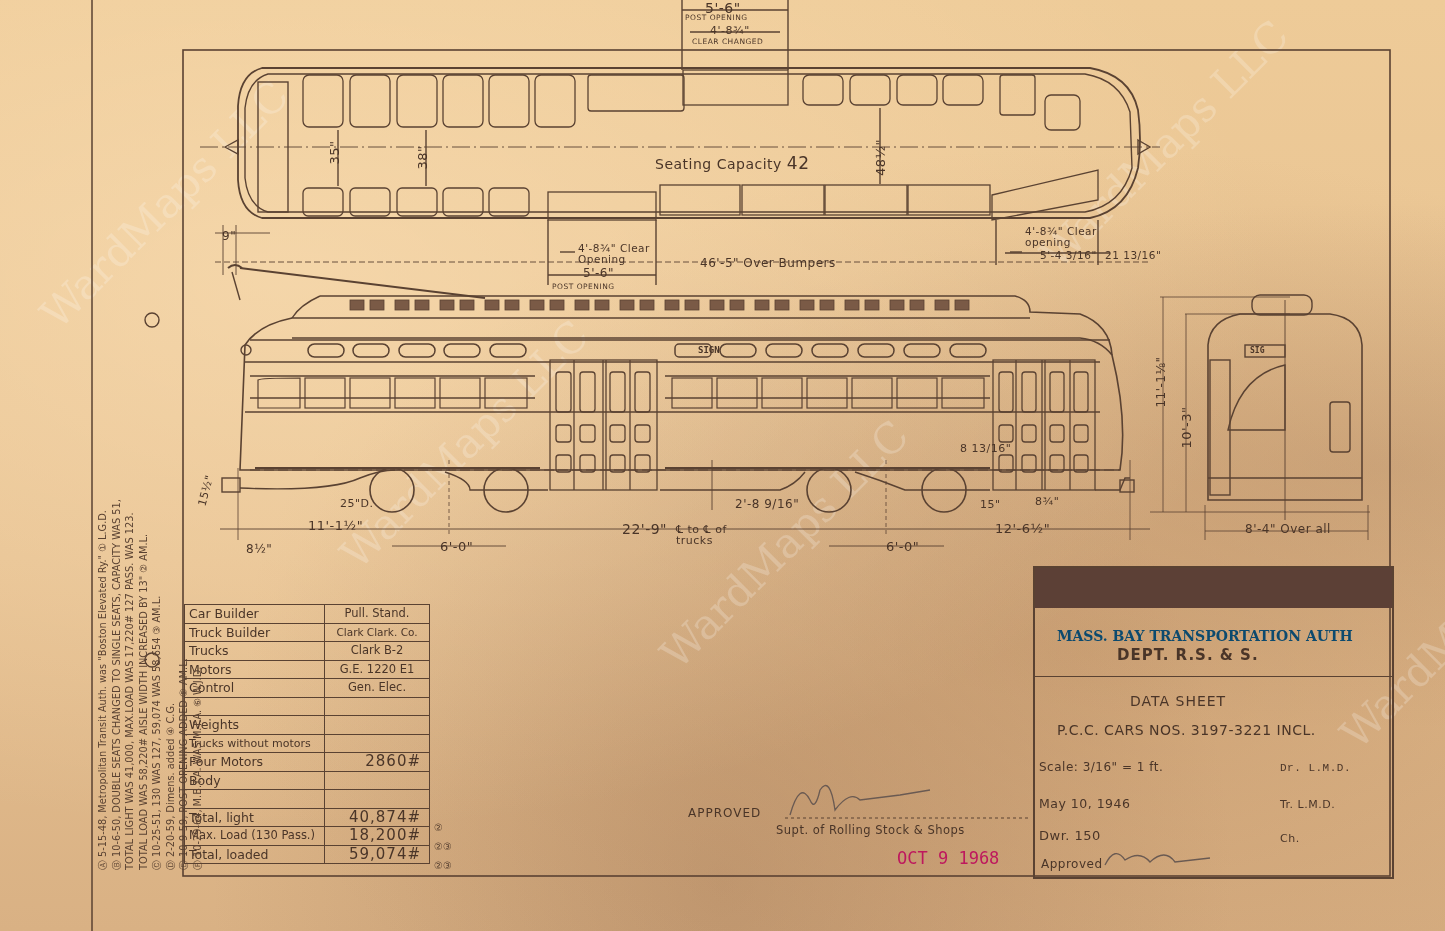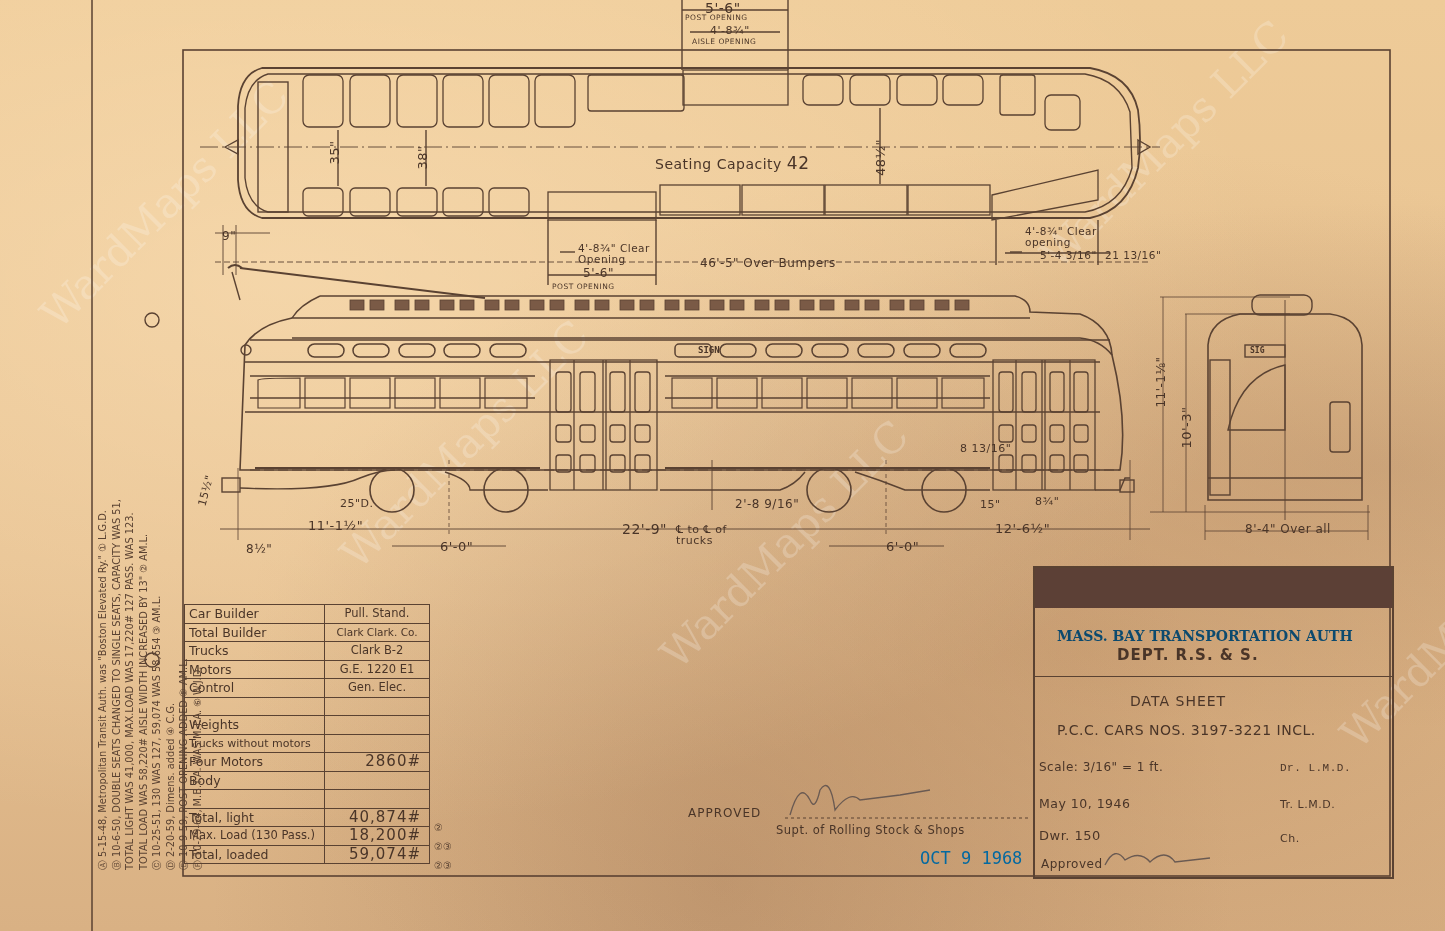--- a/index.html
+++ b/index.html
@@ -315,21 +315,21 @@
 <div class="txt hand" style="left:655px;top:153px;font-size:14px;">
   <span>Seating Capacity</span>
   <span style="font-size:17px;">42</span>
 </div>
 <div class="txt hand" style="left:322px;top:145px;font-size:13px;transform:rotate(-90deg);">35"</div>
 <div class="txt hand" style="left:410px;top:150px;font-size:13px;transform:rotate(-90deg);">38"</div>
 <div class="txt hand" style="left:862px;top:150px;font-size:13px;transform:rotate(-90deg);">48½"</div>
 <div class="txt hand" style="left:705px;top:0px;font-size:14px;">5'-6"</div>
 <div class="txt hand" style="left:685px;top:13px;font-size:7.5px;">POST OPENING</div>
 <div class="txt hand" style="left:710px;top:24px;font-size:11px;">4'-8¾"</div>
-<div class="txt hand" style="left:692px;top:37px;font-size:7.5px;">AISLE OPENING</div>
+<div class="txt hand" style="left:692px;top:37px;font-size:7.5px;">CLEAR CHANGED</div>
 <div class="txt hand" style="left:578px;top:243px;font-size:10.5px;white-space:normal;width:80px;line-height:11px;">4'-8¾" Clear Opening</div>
 <div class="txt hand" style="left:583px;top:266px;font-size:12px;">5'-6"</div>
 <div class="txt hand" style="left:552px;top:282px;font-size:7.5px;">POST OPENING</div>
 <div class="txt hand" style="left:1025px;top:226px;font-size:10.5px;white-space:normal;width:78px;line-height:11px;">4'-8¾" Clear opening</div>
 <div class="txt hand" style="left:1040px;top:249px;font-size:10.5px;">5'-4 3/16"</div>
 <div class="txt hand" style="left:1105px;top:249px;font-size:10.5px;">21 13/16"</div>
 <div class="txt hand" style="left:700px;top:256px;font-size:12px;">46'-5" Over Bumpers</div>
 <div class="txt hand" style="left:222px;top:229px;font-size:12px;">9"</div>
 
 <div class="txt mono" style="left:698px;top:345px;font-size:9px;font-weight:bold;">SIGN</div>
@@ -352,21 +352,21 @@
 <div class="txt hand" style="left:1245px;top:522px;font-size:12px;">8'-4" Over all</div>
 <div class="txt mono" style="left:1250px;top:346px;font-size:8px;font-weight:bold;">SIG</div>
 
 <table class="spec-table">
   <tbody>
       <tr>
         <td>Car Builder</td>
         <td class="v">Pull. Stand.</td>
       </tr>
   <tr>
-        <td>Total Builder</td>
+        <td>Truck Builder</td>
         <td class="v" style="font-size:10.5px;">Clark Clark. Co.</td>
       </tr>
   <tr>
         <td>Trucks</td>
         <td class="v">Clark B-2</td>
       </tr>
   <tr>
         <td>Motors</td>
         <td class="v">G.E. 1220 E1</td>
       </tr>
@@ -423,21 +423,21 @@
   <div>TOTAL LOAD WAS 58,220# AISLE WIDTH INCREASED BY 13" ② AM.L.</div>
   <div>Ⓒ 10-25-51, 130 WAS 127, 59,074 WAS 58,654 ③ AM.L.</div>
   <div>Ⓓ 2-20-59, Dimens. added ④ C.G.</div>
   <div>Ⓔ 10-9-59, POST OPENING ADDED ⑤ AM.L.</div>
   <div>Ⓕ 10-29-64, M.B.T.A. WAS M.T.A. ⑥ W.J.D.</div>
 </div>
 
 <div class="txt hand" style="left:688px;top:806px;font-size:12px;letter-spacing:1px;">APPROVED</div>
 <div class="txt" style="left:820px;top:792px;font-size:14px;font-style:italic;color:#7a6a60;opacity:0;">R.K. Smith</div>
 <div class="txt hand" style="left:776px;top:823px;font-size:11.5px;">Supt. of Rolling Stock &amp; Shops</div>
-<div class="txt mono" style="left:920px;top:848px;font-size:17px;color:#0369a1;">OCT 9  1968</div>
+<div class="txt mono" style="left:897px;top:848px;font-size:17px;color:#be185d;">OCT 9  1968</div>
 
 <div class="title-block">
   <div class="tb-dark"></div>
   <div class="tb-hdr">
     <div class="txt serif" style="left:22px;top:20px;font-size:14px;font-weight:bold;color:#0c4a6e;">MASS. BAY TRANSPORTATION AUTH</div>
     <div class="txt hand" style="left:82px;top:38px;font-size:15px;font-weight:bold;letter-spacing:1px;">DEPT. R.S. &amp; S.</div>
   </div>
   <div class="txt hand" style="left:95px;top:125px;font-size:14px;letter-spacing:1px;">DATA SHEET</div>
   <div class="txt hand" style="left:22px;top:154px;font-size:14px;letter-spacing:0.5px;">P.C.C. CARS NOS. 3197-3221 INCL.</div>
   <div class="txt hand" style="left:4px;top:192px;font-size:12px;">Scale: 3/16" = 1 ft.</div>

